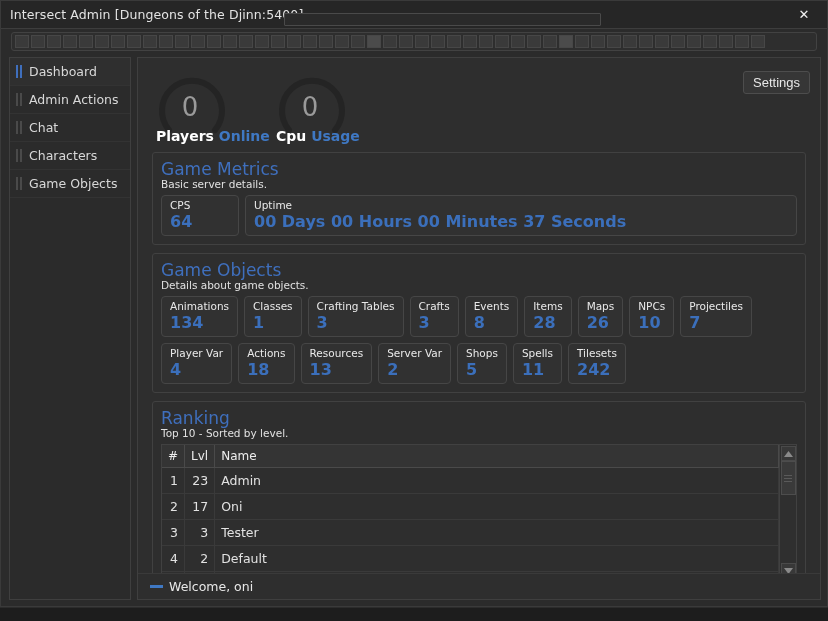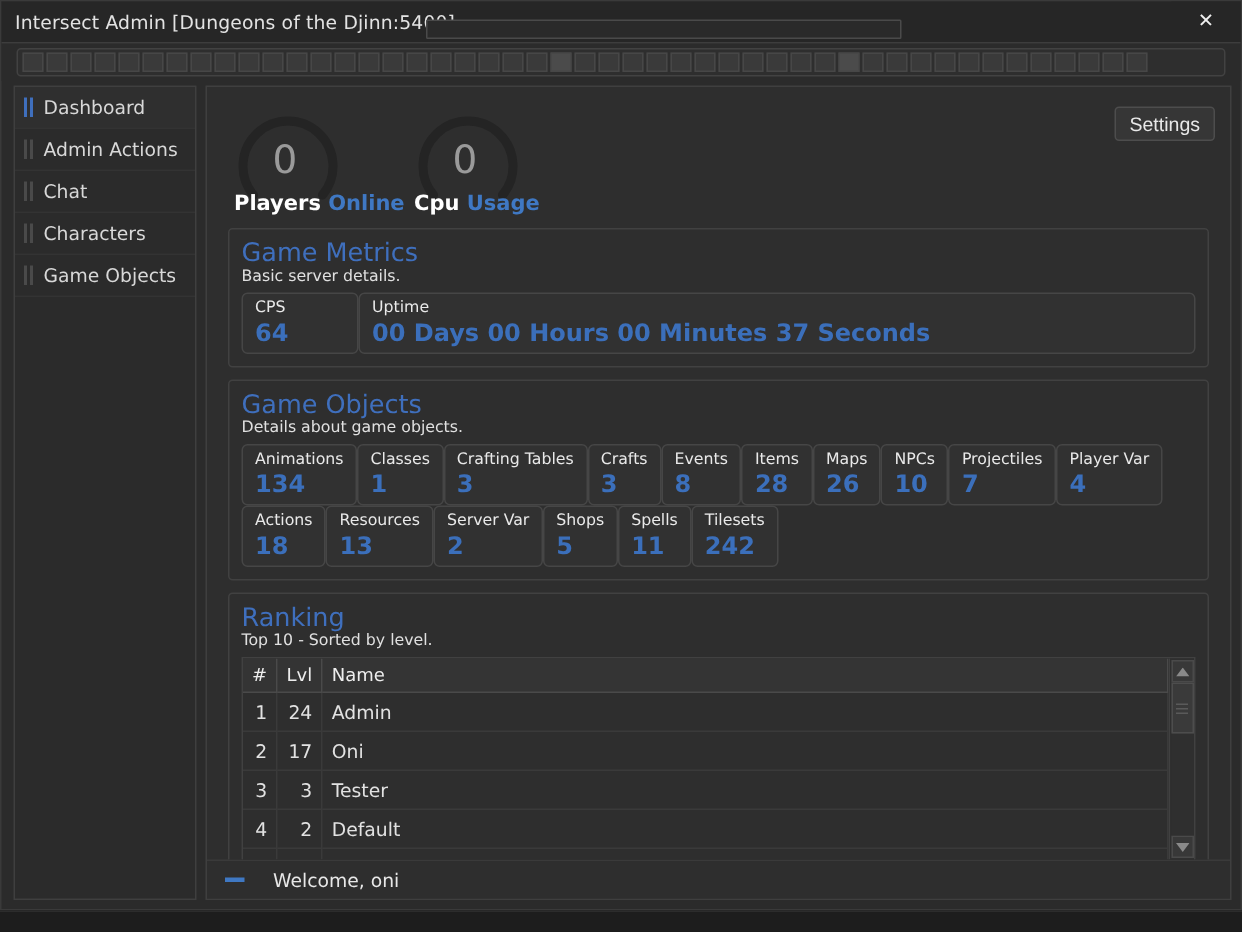--- a/index.html
+++ b/index.html
@@ -122,21 +122,21 @@
   
   .panel {
     margin: 0 14px 8px 14px;
     border: 1px solid #414141; border-radius: 3px;
     background: #2e2e2e;
     padding: 6px 8px 8px 8px;
   }
   .panel-title { color: #3f6fbd; font-size: 17px; }
   .panel-sub { color: #e0e0e0; font-size: 10.5px; margin-top: -1px; margin-bottom: 5px; }
 
-  .stat-row { display: flex; flex-wrap: wrap; }
+  .stat-row { display: flex; flex-wrap: wrap; gap: 6px; }
   .stat-box {
     background: #313131; border: 1px solid #464646; border-radius: 4px;
     padding: 3px 8px 4px 8px; min-width: 42px;
   }
   .stat-label { color: #e9e9e9; font-size: 10.5px; white-space: nowrap; }
   .stat-value { color: #3b6fbb; font-size: 16px; font-weight: bold; margin-top: 1px; }
   .stat-box.wide { flex: 1; }
   .stat-box.wide .stat-value { font-size: 16px; }
 
   
@@ -174,21 +174,21 @@
   .sc-thumb {
     position: absolute; top: 0; left: 0; width: 15px; height: 34px;
     background: #3a3a3a; border: 1px solid #4d4d4d;
     display: flex; align-items: center; justify-content: center;
   }
   .grip i { display: block; width: 8px; height: 1px; background: #5a5a5a; margin: 2px 0; }
 
   
   .statusbar {
     height: 26px; min-height: 26px;
-    display: flex; align-items: center; gap: 19px;
+    display: flex; align-items: center; gap: 6px;
     padding: 0 12px; border-top: 1px solid #3a3a3a; background: #2e2e2e;
   }
   .dash { width: 13px; height: 3px; background: #3f78c3; display: block; }
   .status-text { color: #e8e8e8; font-size: 12.5px; }
 
   .taskbar {
     position: absolute; left: 0; bottom: 0; width: 828px; height: 14px;
     background: #1d1d1d; border-top: 1px solid #2c2c2c;
   }
 </style>
@@ -421,21 +421,21 @@
                   <thead>
                       <tr id="rank-head">
                         <th class="c-num">#</th>
                         <th class="c-lvl">Lvl</th>
                         <th class="c-name">Name</th>
                       </tr>
                     </thead>
                   <tbody id="rank-body">
                       <tr>
                         <td class="c-num">1</td>
-                        <td class="c-lvl">24</td>
+                        <td class="c-lvl">23</td>
                         <td class="c-name">Admin</td>
                       </tr>
                       <tr>
                         <td class="c-num">2</td>
                         <td class="c-lvl">17</td>
                         <td class="c-name">Oni</td>
                       </tr>
                       <tr>
                         <td class="c-num">3</td>
                         <td class="c-lvl">3</td>

